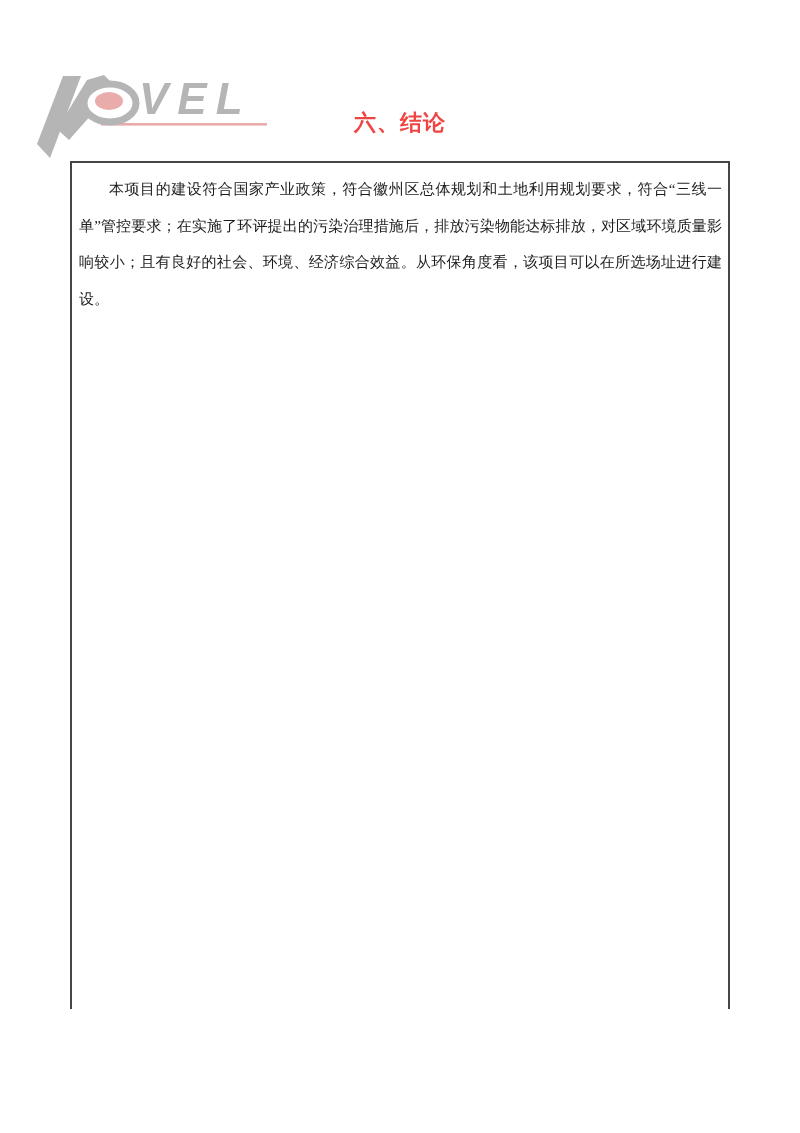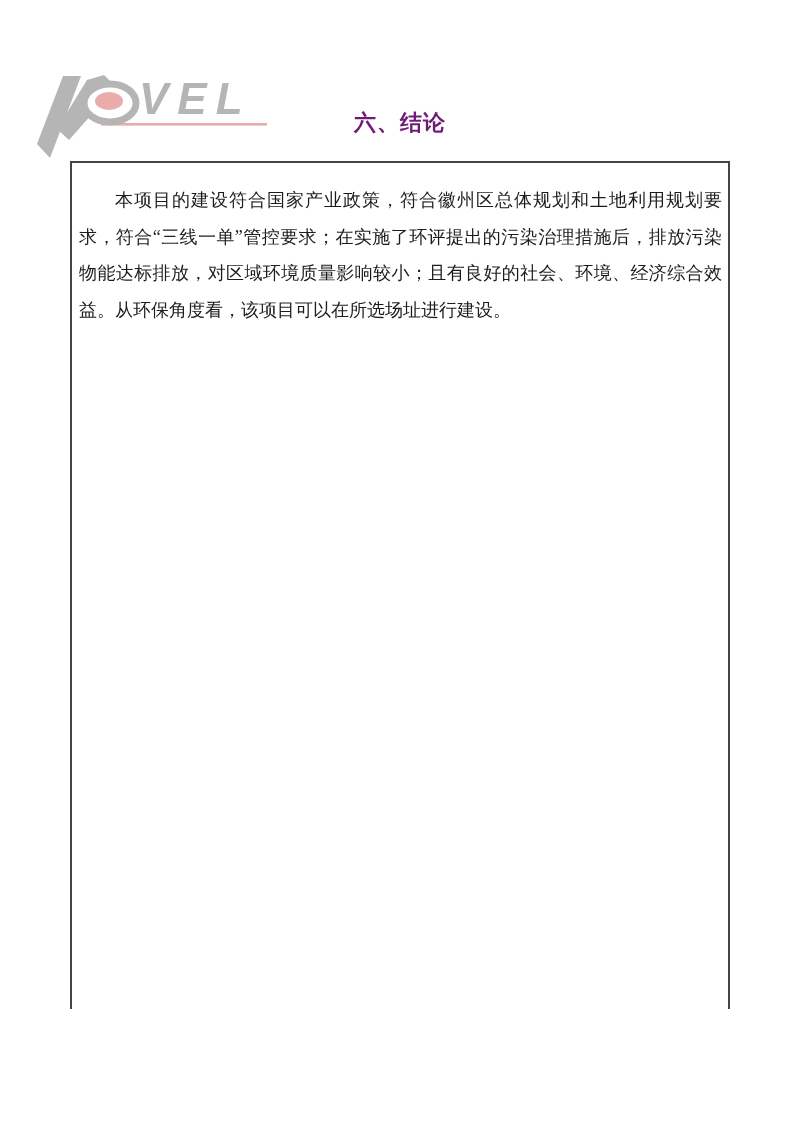--- a/index.html
+++ b/index.html
@@ -25,38 +25,38 @@
   .doc-title {
     position: absolute;
     top: 109px;
     left: 0;
     right: 0;
     margin: 0;
     text-align: center;
     font-size: 22px;
     line-height: 28px;
     font-weight: 700;
-    color: #701a75;
+    color: #ef4444;
     letter-spacing: 1px;
     font-family: Liberation Serif, serif;
   }
   .conclusion-box {
     position: absolute;
     left: 70px;
     top: 161px;
     width: 660px;
     height: 892px;
     box-sizing: border-box;
     border: 2px solid #454545;
     background: #ffffff;
   }
   .conclusion-text {
     margin: 0;
-    padding: 19px 6px 0 7px;
-    font-size: 18px;
+    padding: 8px 6px 0 7px;
+    font-size: 15px;
     line-height: 36.6px;
     color: #1c1c1c;
     text-align: justify;
     text-indent: 2em;
     font-family: "Liberation Serif", serif;
   }
 </style>
 </head>
 <body>
 

